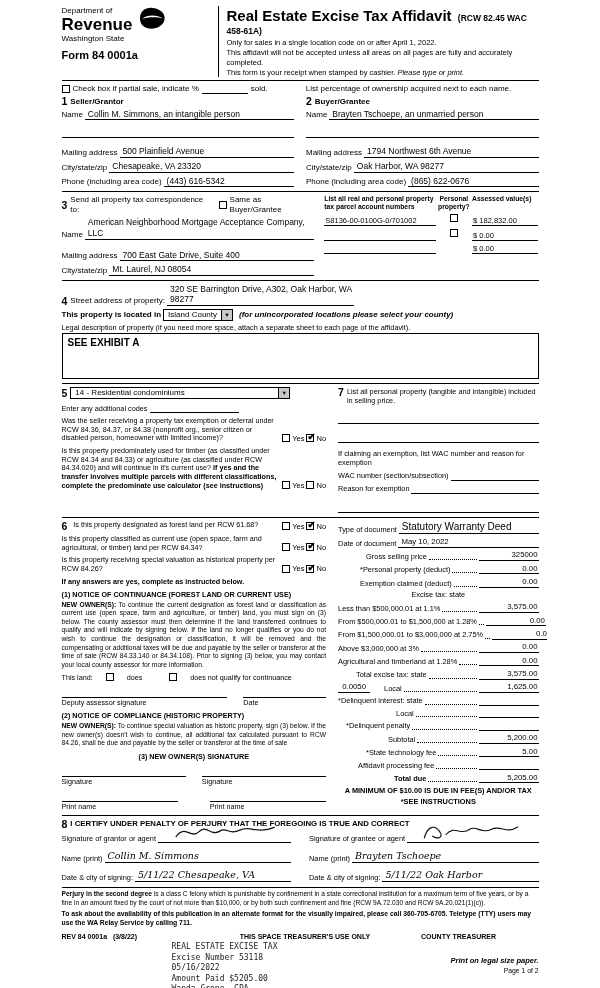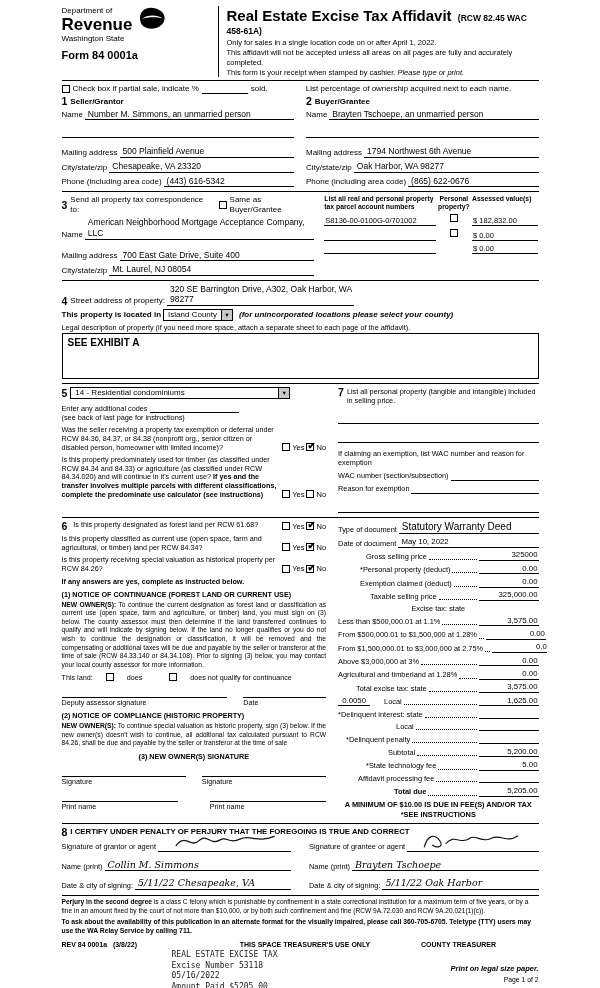--- a/index.html
+++ b/index.html
@@ -143,21 +143,21 @@
   </div>
 
   <div class="two">
     <div class="half">
       <div class="row" style="align-items:center">
         <span class="secnum">1</span>
         <b>Seller/Grantor</b>
       </div>
       <div class="row mt2">
         <span class="lbl">Name</span>
-        <span class="fill val">Number M. Simmons, an unmarried person</span>
+        <span class="fill val">Collin M. Simmons, an intangible person</span>
       </div>
       <div class="row" style="margin-top:8px">
           <span class="fill"></span>
         </div>
       <div class="row" style="margin-top:8px">
         <span class="lbl">Mailing address</span>
         <span class="fill val">500 Plainfield Avenue</span>
       </div>
       <div class="row mt3">
         <span class="lbl">City/state/zip</span>
@@ -268,21 +268,20 @@
         <span class="dd" style="flex:0 0 auto; width:220px; justify-content:space-between">
           <span class="dd-val">14 - Residential condominiums</span>
           <span class="dd-btn" style="margin-left:auto"></span>
         </span>
       </div>
       <div class="row mt4">
         <span class="lbl" style="font-size:7.3px">Enter any additional codes</span>
         <span class="fill" style="max-width:90px"></span>
         <span style="flex:1"></span>
       </div>
-      <div style="font-size:7.3px">(see back of last page for instructions)</div>
       <div class="q">
         <span class="q-text">Was the seller receiving a property tax exemption or deferral under RCW 84.36, 84.37, or 84.38 (nonprofit org., senior citizen or disabled person, homeowner with limited income)?</span>
         <span class="q-ans">
           <span class="cb"></span>
           <span>Yes</span>
           <span class="cb on"></span>
           <span>No</span>
         </span>
       </div>
       <div class="q">
@@ -418,25 +417,20 @@
       </div>
       <div class="trow">
         <span class="tlabel" style="margin-left:22px">*Personal property (deduct)</span>
         <span class="tdots"></span>
         <span class="tval">0.00</span>
       </div>
       <div class="trow">
         <span class="tlabel" style="margin-left:22px">Exemption claimed (deduct)</span>
         <span class="tdots"></span>
         <span class="tval">0.00</span>
-      </div>
-      <div class="trow">
-        <span class="tlabel" style="margin-left:32px">Taxable selling price</span>
-        <span class="tdots"></span>
-        <span class="tval">325,000.00</span>
       </div>
       <div class="trow" style="justify-content:center">
         <span class="tlabel">Excise tax: state</span>
       </div>
       <div class="trow">
         <span class="tlabel">Less than $500,000.01 at 1.1%</span>
         <span class="tdots"></span>
         <span class="tval">3,575.00</span>
       </div>
       <div class="trow">

